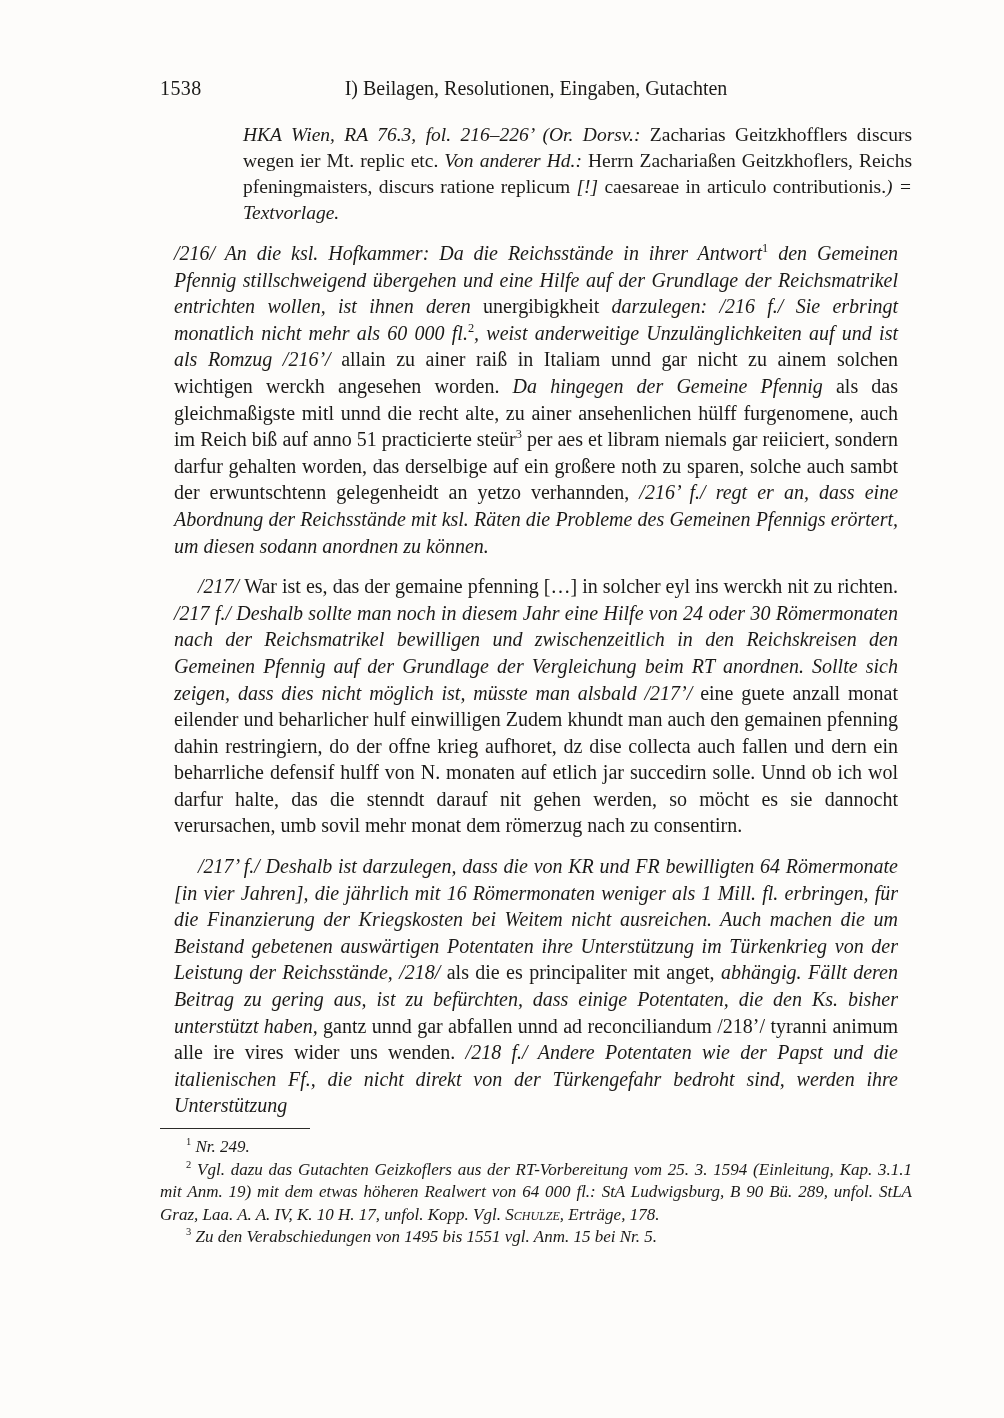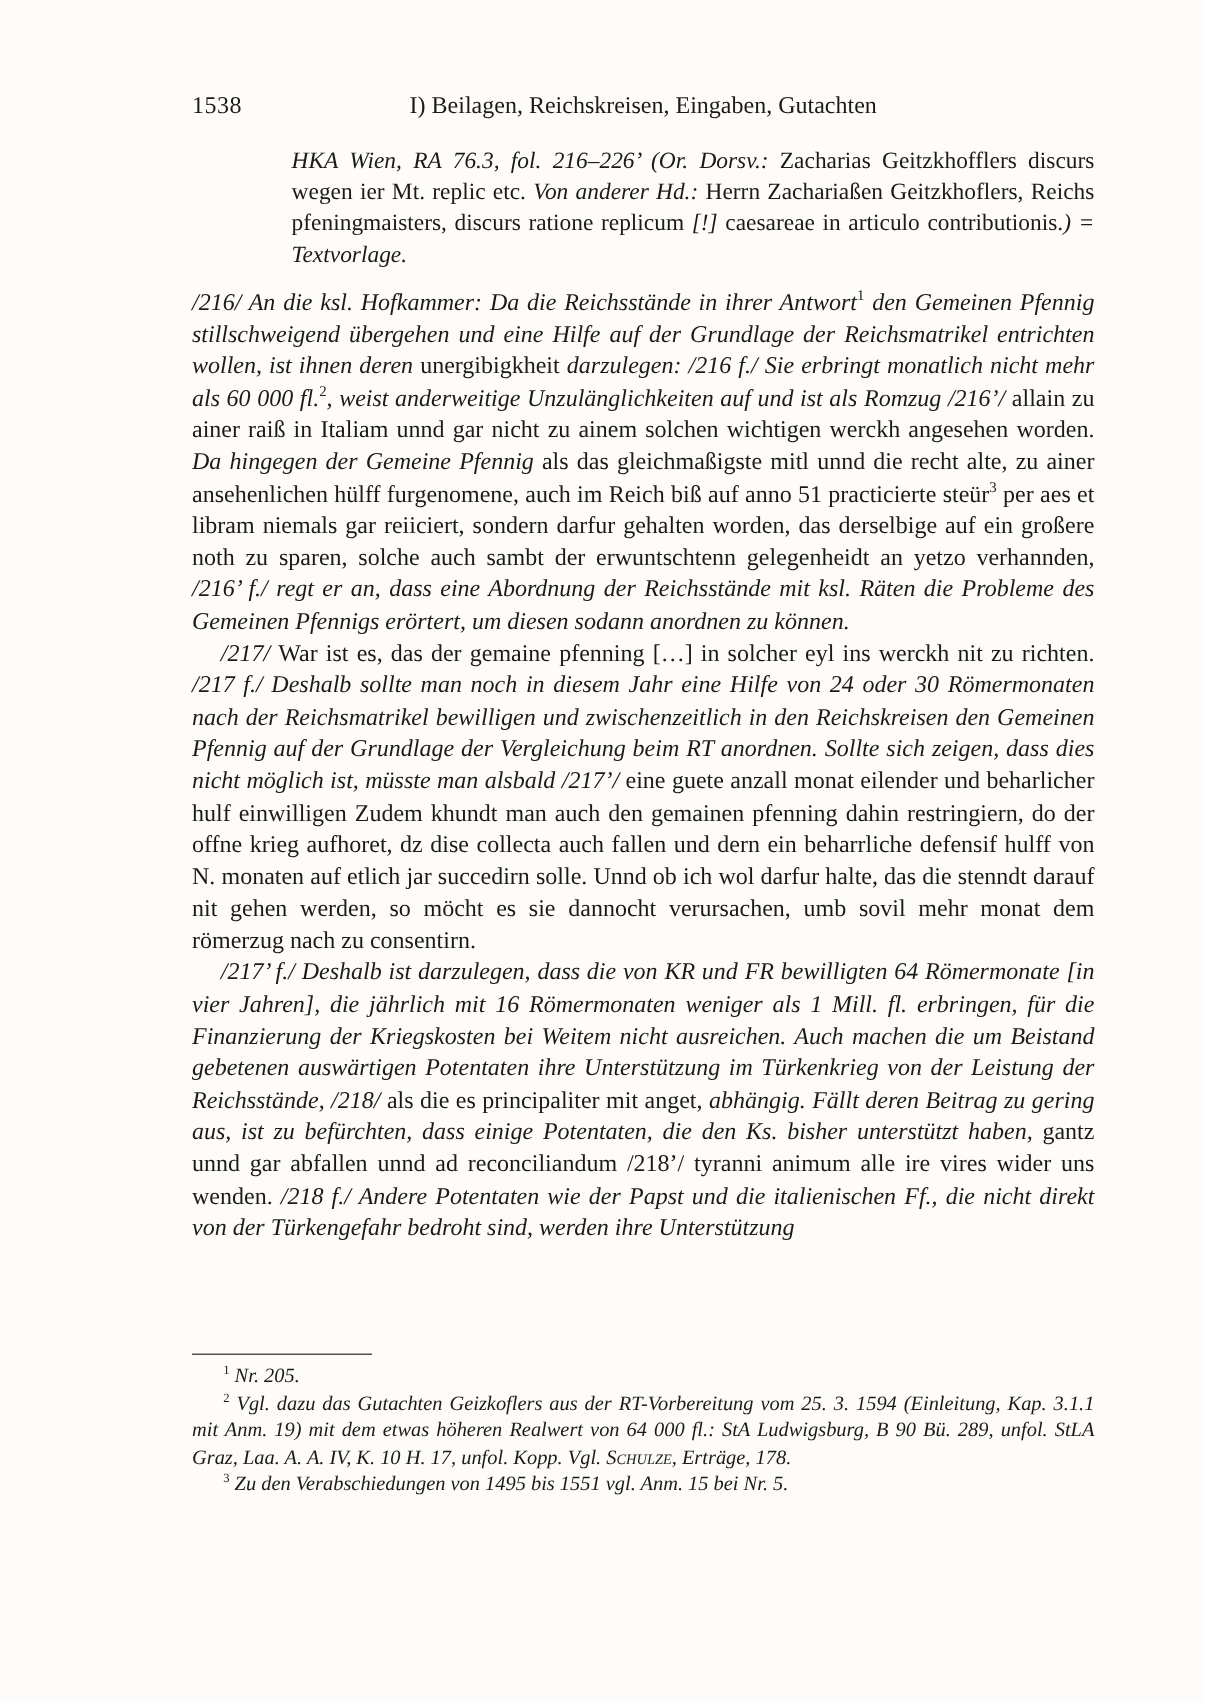--- a/index.html
+++ b/index.html
@@ -23,55 +23,55 @@
     line-height: 26px;
     text-align: justify;
   }
 
   .body-text {
     margin-top: 13px;
     font-size: 20px;
     line-height: 26.6px;
     text-align: justify;
   }
-  .para { margin: 0; }
+  .para { margin: 14px; }
   .para.indent { text-indent: 24px; }
 
   .seg-i { font-style: italic; }
   .seg-r { font-style: normal; }
   .seg-sc { font-variant: small-caps; font-style: italic; }
   sup.seg-sup { font-size: 0.62em; line-height: 0; font-style: normal; }
 
   .footnote-area { position: absolute; left: 160px; top: 1128px; width: 752px; }
   .footnote-rule { width: 150px; border: none; border-top: 1.4px solid #2b2a27; margin: 0 0 7px 0; }
   .footnotes { font-size: 17px; line-height: 22.6px; text-align: justify; }
   .footnote { margin: 0; text-indent: 26px; }
 </style>
 </head>
 <body>
 
 <div class="page">
   <div class="content">
 
     <div class="header">
       <span class="page-number">1538</span>
-      <span class="header-title">I) Beilagen, Reichskreisen, Eingaben, Gutachten</span>
+      <span class="header-title">I) Beilagen, Resolutionen, Eingaben, Gutachten</span>
     </div>
 
     <div class="source-block"><span class="seg-i">HKA Wien, RA 76.3, fol. 216–226’ (Or. Dorsv.: </span><span class="seg-r">Zacharias Geitzkhofflers discurs wegen ier Mt. replic etc. </span><span class="seg-i">Von anderer Hd.: </span><span class="seg-r">Herrn Zachariaßen Geitzkhoflers, Reichs pfeningmaisters, discurs ratione replicum </span><span class="seg-i">[!] </span><span class="seg-r">caesareae in articulo contributionis.</span><span class="seg-i">) = Textvorlage.</span></div>
 
     <div class="body-text">
       <p class="para"><span class="seg-i">/216/ An die ksl. Hofkammer: Da die Reichsstände in ihrer Antwort</span><sup class="seg-sup">1</sup><span class="seg-i"> den Gemeinen Pfennig stillschweigend übergehen und eine Hilfe auf der Grundlage der Reichsmatrikel entrichten wollen, ist ihnen deren </span><span class="seg-r">unergibigkheit </span><span class="seg-i">darzulegen: /216 f./ Sie erbringt monatlich nicht mehr als 60 000 fl.</span><sup class="seg-sup">2</sup><span class="seg-i">, weist anderweitige Unzulänglichkeiten auf und ist als Romzug /216’/ </span><span class="seg-r">allain zu ainer raiß in Italiam unnd gar nicht zu ainem solchen wichtigen werckh angesehen worden. </span><span class="seg-i">Da hingegen der Gemeine Pfennig </span><span class="seg-r">als das gleichmaßigste mitl unnd die recht alte, zu ainer ansehenlichen hülff furgenomene, auch im Reich biß auf anno 51 practicierte steür</span><sup class="seg-sup">3</sup><span class="seg-r"> per aes et libram niemals gar reiiciert, sondern darfur gehalten worden, das derselbige auf ein großere noth zu sparen, solche auch sambt der erwuntschtenn gelegenheidt an yetzo verhannden, </span><span class="seg-i">/216’ f./ regt er an, dass eine Abordnung der Reichsstände mit ksl. Räten die Probleme des Gemeinen Pfennigs erörtert, um diesen sodann anordnen zu können.</span></p>
       <p class="para indent"><span class="seg-i">/217/ </span><span class="seg-r">War ist es, das der gemaine pfenning […] in solcher eyl ins werckh nit zu richten. </span><span class="seg-i">/217 f./ Deshalb sollte man noch in diesem Jahr eine Hilfe von 24 oder 30 Römermonaten nach der Reichsmatrikel bewilligen und zwischenzeitlich in den Reichskreisen den Gemeinen Pfennig auf der Grundlage der Vergleichung beim RT anordnen. Sollte sich zeigen, dass dies nicht möglich ist, müsste man alsbald /217’/ </span><span class="seg-r">eine guete anzall monat eilender und beharlicher hulf einwilligen Zudem khundt man auch den gemainen pfenning dahin restringiern, do der offne krieg aufhoret, dz dise collecta auch fallen und dern ein beharrliche defensif hulff von N. monaten auf etlich jar succedirn solle. Unnd ob ich wol darfur halte, das die stenndt darauf nit gehen werden, so möcht es sie dannocht verursachen, umb sovil mehr monat dem römerzug nach zu consentirn.</span></p>
       <p class="para indent"><span class="seg-i">/217’ f./ Deshalb ist darzulegen, dass die von KR und FR bewilligten 64 Römermonate [in vier Jahren], die jährlich mit 16 Römermonaten weniger als 1 Mill. fl. erbringen, für die Finanzierung der Kriegskosten bei Weitem nicht ausreichen. Auch machen die um Beistand gebetenen auswärtigen Potentaten ihre Unterstützung im Türkenkrieg von der Leistung der Reichsstände, /218/ </span><span class="seg-r">als die es principaliter mit anget, </span><span class="seg-i">abhängig. Fällt deren Beitrag zu gering aus, ist zu befürchten, dass einige Potentaten, die den Ks. bisher unterstützt haben, </span><span class="seg-r">gantz unnd gar abfallen unnd ad reconciliandum /218’/ tyranni animum alle ire vires wider uns wenden. </span><span class="seg-i">/218 f./ Andere Potentaten wie der Papst und die italienischen Ff., die nicht direkt von der Türkengefahr bedroht sind, werden ihre Unterstützung</span></p>
     </div>
 
   </div>
 
   <div class="footnote-area">
     <hr class="footnote-rule">
     <div class="footnotes">
-      <p class="footnote"><sup class="seg-sup">1</sup><span class="seg-i"> Nr. 205.</span></p>
+      <p class="footnote"><sup class="seg-sup">1</sup><span class="seg-i"> Nr. 249.</span></p>
       <p class="footnote"><sup class="seg-sup">2</sup><span class="seg-i"> Vgl. dazu das Gutachten Geizkoflers aus der RT-Vorbereitung vom 25. 3. 1594 (Einleitung, Kap. 3.1.1 mit Anm. 19) mit dem etwas höheren Realwert von 64 000 fl.: StA Ludwigsburg, B 90 Bü. 289, unfol. StLA Graz, Laa. A. A. IV, K. 10 H. 17, unfol. Kopp. Vgl. </span><span class="seg-sc">Schulze</span><span class="seg-i">, Erträge, 178.</span></p>
       <p class="footnote"><sup class="seg-sup">3</sup><span class="seg-i"> Zu den Verabschiedungen von 1495 bis 1551 vgl. Anm. 15 bei Nr. 5.</span></p>
     </div>
   </div>
 </div>
 
 </body></html>

